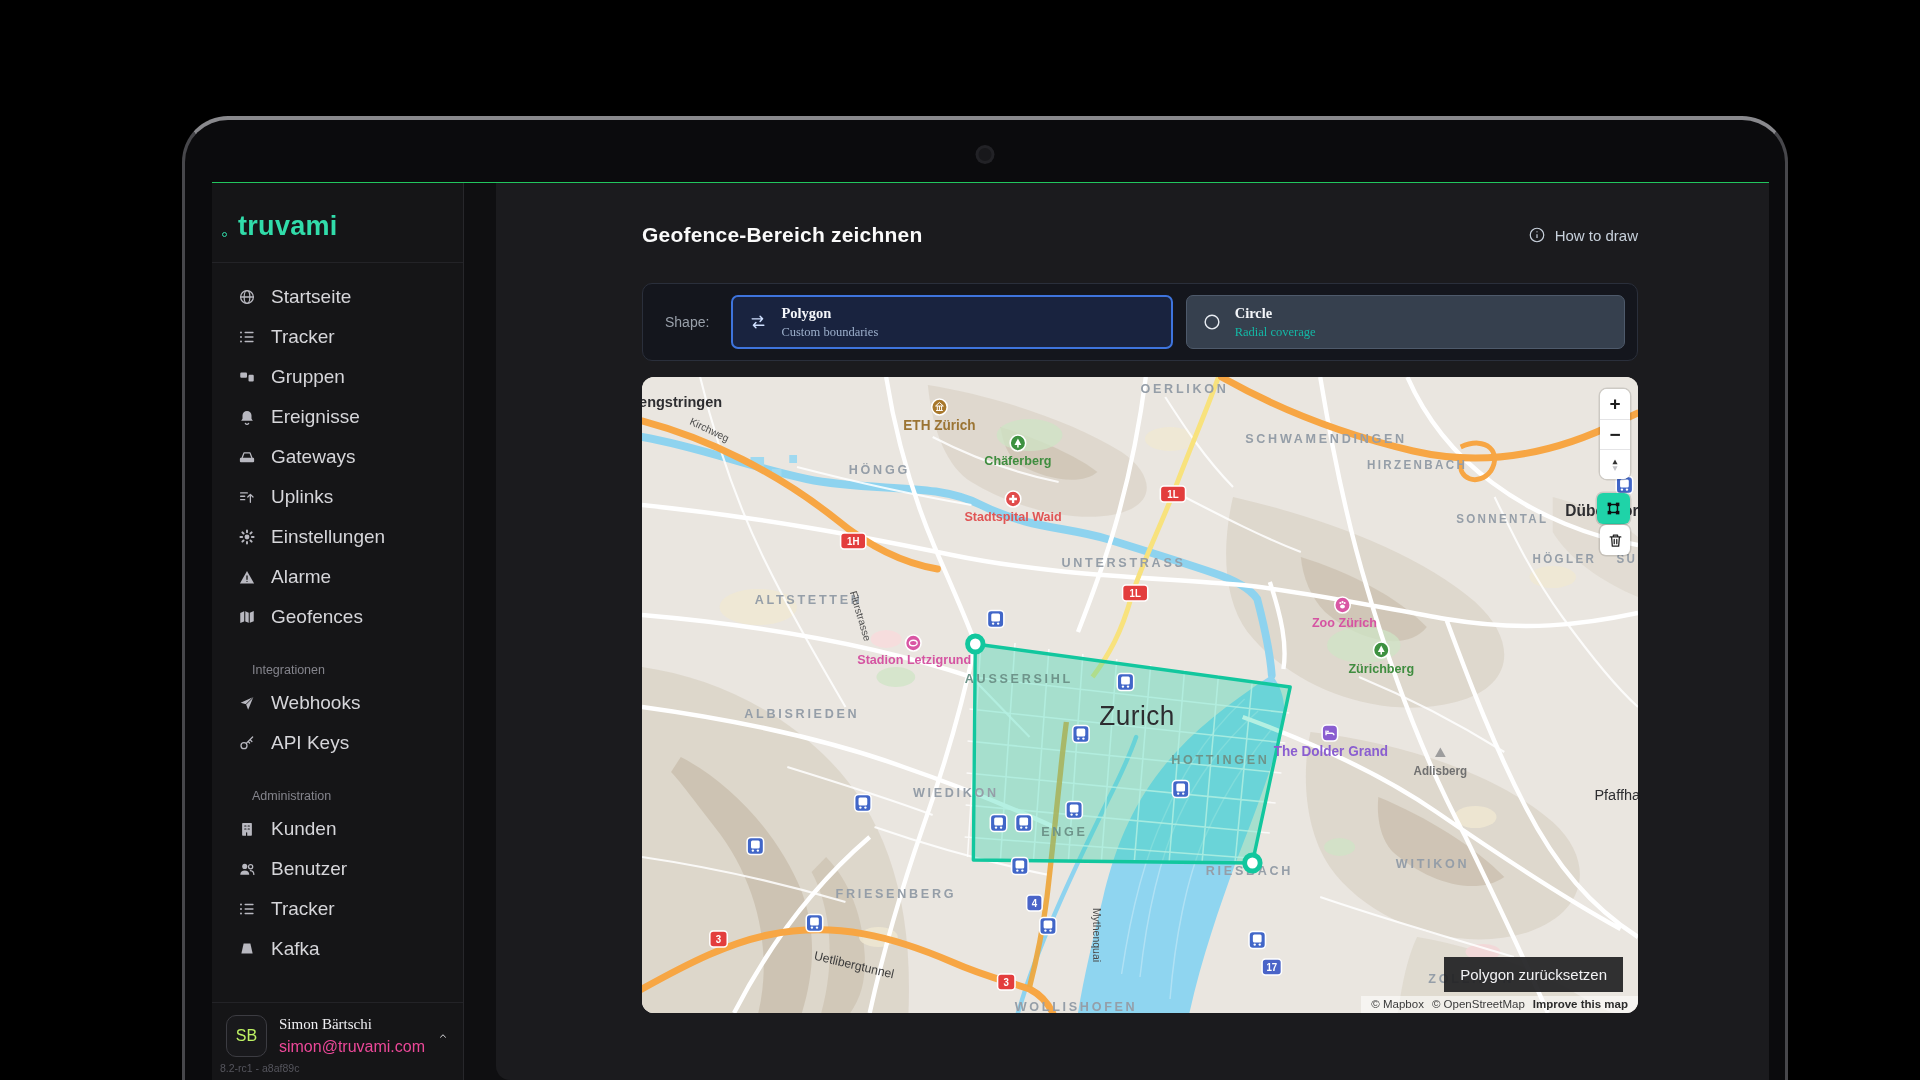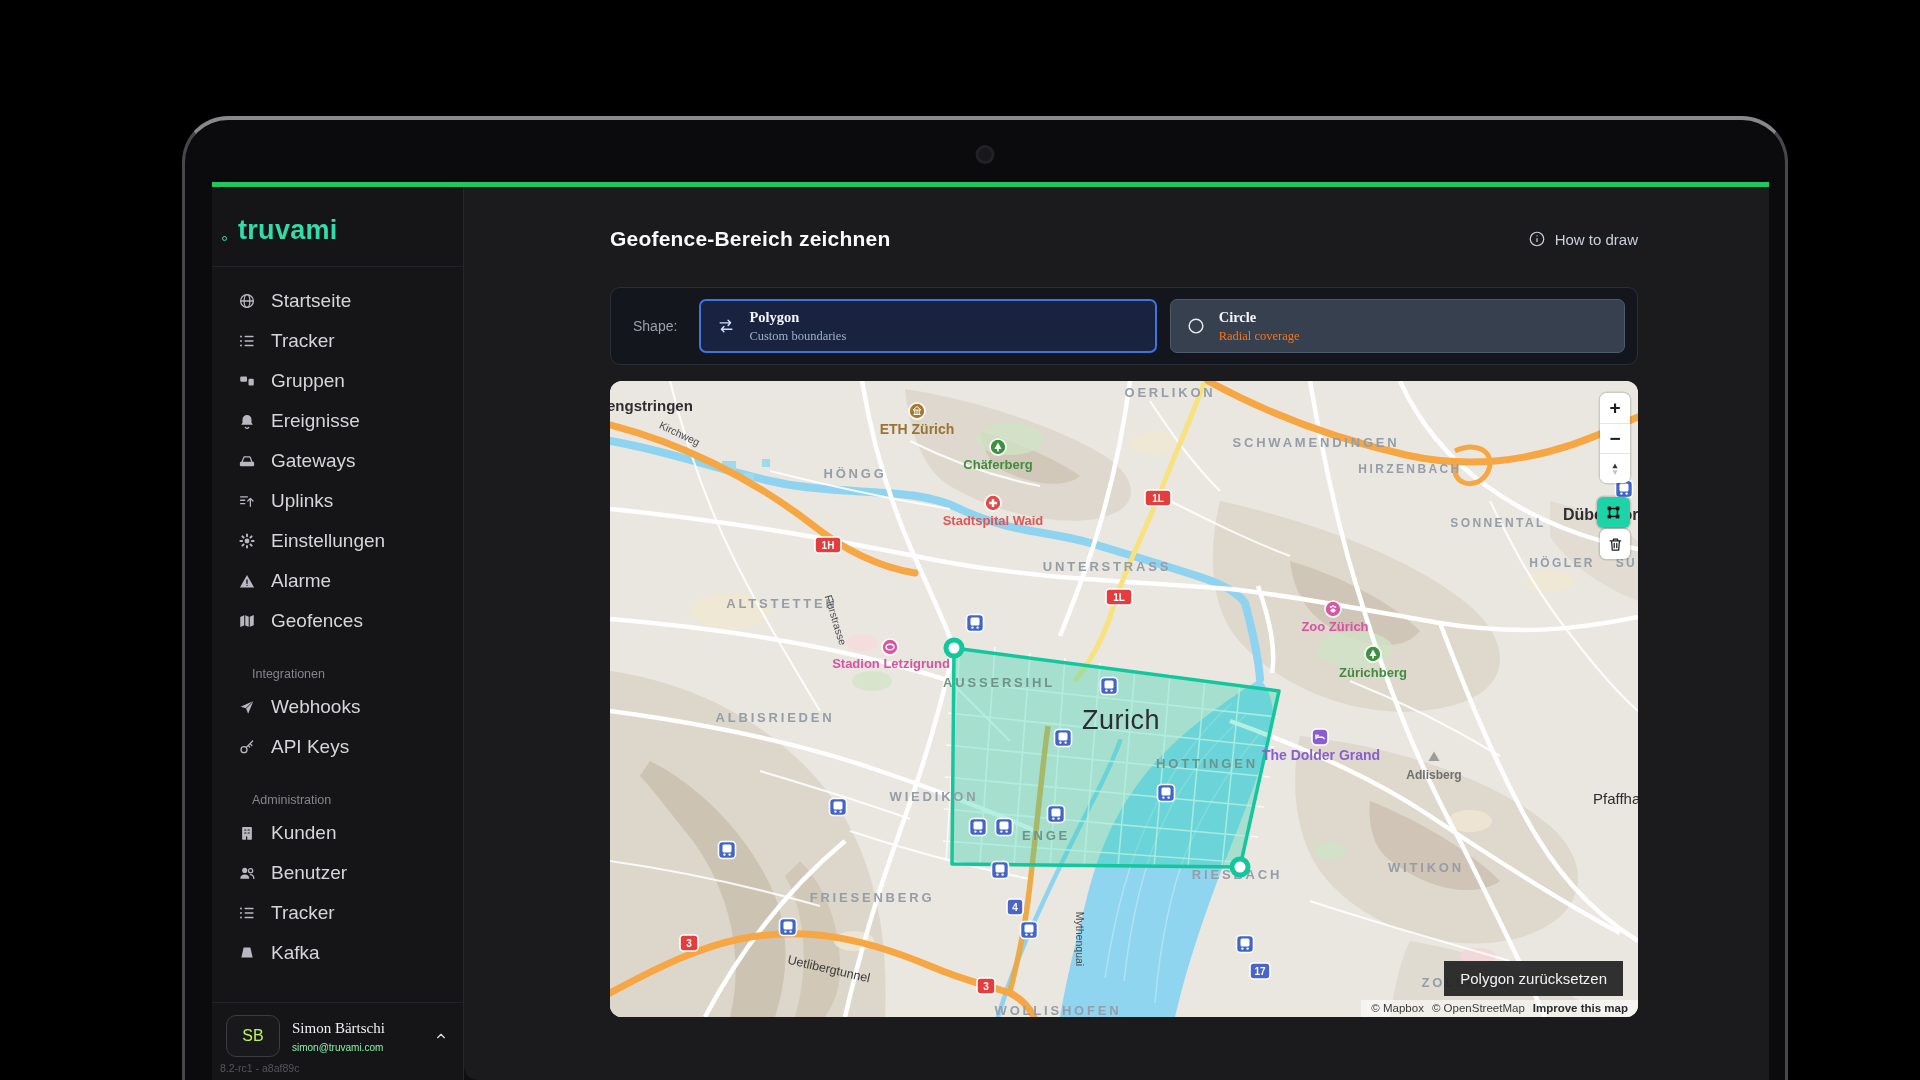--- a/index.html
+++ b/index.html
@@ -7,21 +7,21 @@
               font-family:"Liberation Sans", sans-serif; }
 
   
   .device { position:absolute; left:182px; top:116px; width:1606px; height:964px;
             background:#0b0b0d; border:3px solid #47474b; border-top:4px solid #89898d;
             border-bottom:none; border-radius:46px 46px 0 0; }
   .camera { position:absolute; top:28px; left:50%; transform:translateX(-50%);
             width:13px; height:13px; border-radius:50%; background:#18181b;
             box-shadow:0 0 0 3px #222226; }
   .screen { position:absolute; left:27px; right:16px; top:62px; bottom:0;
-            background:#0f0f11; border-top:5px solid #22c55e; overflow:hidden; display:flex; }
+            background:#0f0f11; border-top:1px solid #22c55e; overflow:hidden; display:flex;gap:32px; }
 
   
   .sidebar { width:252px; min-width:252px; background:#151517; border-right:1px solid #27272b;
              display:flex; flex-direction:column; }
   .logo-area { padding:28px 26px 20px; border-bottom:1px solid #232327; }
   .logo { position:relative; display:inline-block; color:#31dcaa; font-size:27px;
           font-weight:bold; letter-spacing:.3px; }
   .logo i { position:absolute; width:5px; height:5px; border:1.5px solid #31dcaa;
             border-radius:50%; top:-3px; }
   .logo .d1 { left:4px; }
@@ -31,21 +31,21 @@
   .icn { width:18px; height:18px; flex:none; stroke:#b8b8c0; fill:none; stroke-width:1.7;
          stroke-linecap:round; stroke-linejoin:round; }
   .icn .f { fill:#b8b8c0; stroke:none; }
   .section-title { color:#84848c; font-size:12.5px; padding:26px 26px 6px; }
   .user-area { margin-top:auto; border-top:1px solid #232327; padding:12px 14px 2px;
                display:flex; align-items:center; gap:12px; }
   .avatar { width:54px; height:42px; border-radius:10px; background:#19191c;
             border:1px solid #3c3c42; display:flex; align-items:center; justify-content:center;
             font-size:16px; color:#bef264; }
   .user-name { font-size:15px; color:#efeff3;font-family:Liberation Serif, serif; }
-  .user-email { font-size:10px; color:#86efac; margin-top:5px; }
+  .user-email { font-size:16px; color:#ec4899; margin-top:5px; }
   .chev { margin-left:auto; width:16px; height:16px; stroke:#d8d8dc; fill:none;
           stroke-width:2; stroke-linecap:round; stroke-linejoin:round; }
   .version { font-size:10.5px; color:#55555d; padding:3px 8px 6px; }
 
   
   .main { flex:1; background:#1b1b1e; border-radius:0 0 0 14px; position:relative;
           padding:40px 131px 0 146px; }
   .header-row { display:flex; justify-content:space-between; align-items:center; }
   .page-title { font-size:21px; font-weight:bold; color:#fafafa; letter-spacing:.2px; }
   .how-to { display:flex; align-items:center; gap:9px; color:#c8d1dc; font-size:15px; cursor:default; }
@@ -53,21 +53,21 @@
 
   .shape-card { margin-top:36px; height:78px; background:#14161d; border:1px solid #2a2f3b;
                 border-radius:10px; display:flex; align-items:center; padding:0 12px; }
   .shape-label { color:#99a0aa; font-size:14px; margin:0 22px 0 10px; }
   .shape-option { flex:1; height:54px; border-radius:7px; display:flex; align-items:center;
                   gap:13px; padding:0 15px; cursor:default;font-family:Liberation Serif, serif; }
   .shape-option.sel { background:#19233f; border:2px solid #3e74dd; }
   .shape-option.unsel { background:#36404e; border:1px solid #4e5a6b; margin-left:13px; }
   .opt-title { font-size:14.5px; font-weight:bold; color:#f4f6fa; }
   .opt-sub { font-size:12.5px; margin-top:3px; }
-  .sel .opt-sub { color:#9db0cc; } .unsel .opt-sub { color:#f97316; }
+  .sel .opt-sub { color:#9db0cc; } .unsel .opt-sub { color:#14b8a6; }
   .opt-ic { width:20px; height:20px; fill:none; stroke-width:1.7; stroke-linecap:round;
             stroke-linejoin:round; flex:none; }
   .sel .opt-ic { stroke:#cfe0ff; } .unsel .opt-ic { stroke:#e8ecf2; }
 
   
   .map-card { margin-top:16px; height:636px; border-radius:12px; position:relative;
               overflow:hidden; background:#eae6e0; }
   .map-svg { position:absolute; inset:0; width:100%; height:100%; }
   text { font-family:"Liberation Sans", sans-serif; }
   .district { fill:#959ea8; font-size:13px; letter-spacing:2.8px; text-anchor:middle; font-weight:bold; }

